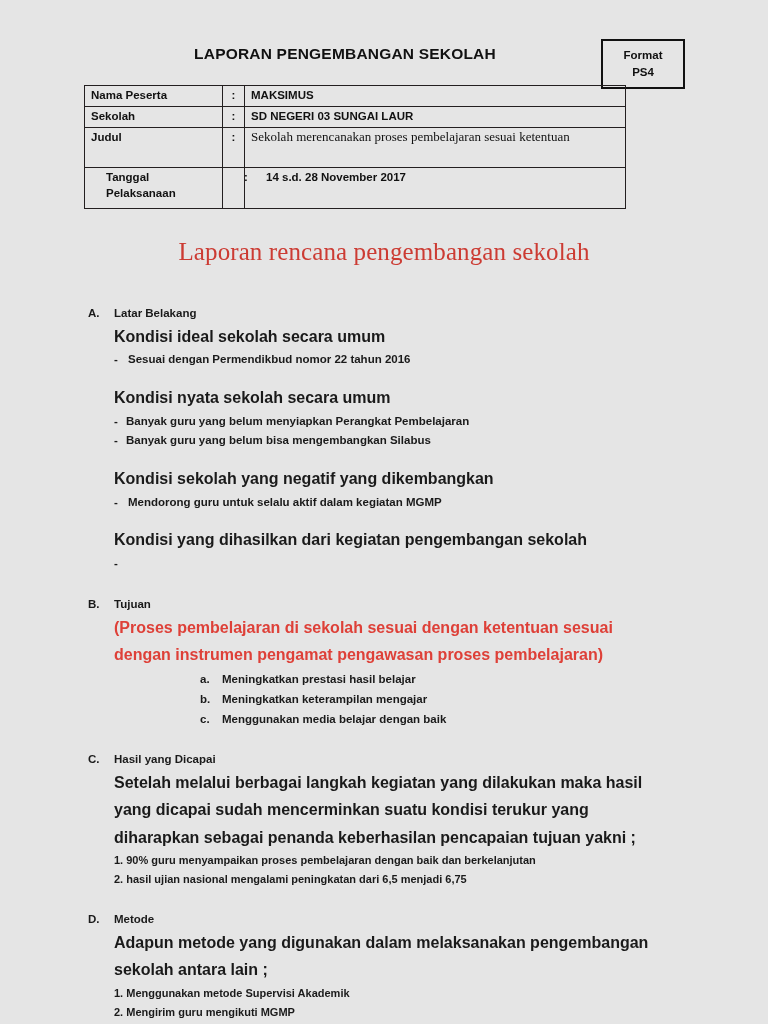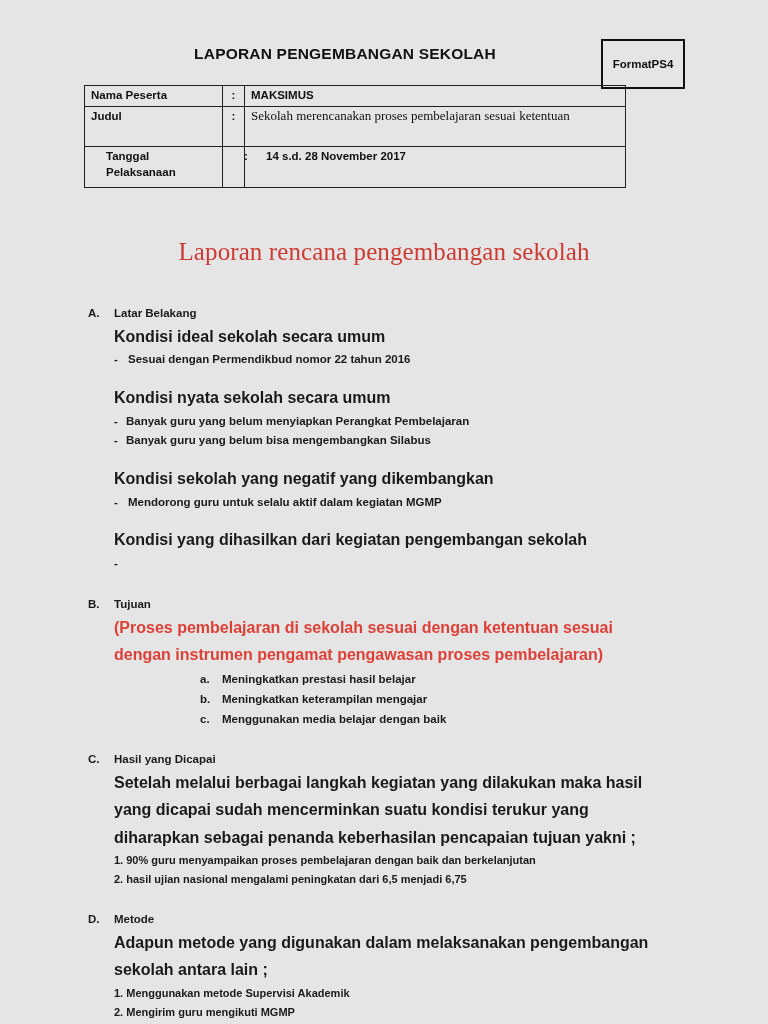--- a/index.html
+++ b/index.html
@@ -35,20 +35,21 @@
   }
   .format-box {
     position: absolute;
     left: 601px;
     top: 39px;
     width: 84px;
     height: 50px;
     border: 2px solid #111111;
     box-sizing: border-box;
     display: flex;
+    flex-direction: column;
     align-items: center;
     justify-content: center;
     font-size: 11.5px;
     font-weight: bold;
     line-height: 1.45;
     color: #111111;
   }
 
   
   .id-table {
@@ -158,20 +159,25 @@
     <span>Format</span>
     <span>PS4</span>
   </div>
 
   <table class="id-table">
     <tbody>
       <tr class="r-nama">
         <td class="lbl">Nama Peserta</td>
         <td class="sep">:</td>
         <td class="val">MAKSIMUS</td>
+      </tr>
+      <tr class="r-sekolah">
+        <td class="lbl">Sekolah</td>
+        <td class="sep">:</td>
+        <td class="val">SD NEGERI 03 SUNGAI LAUR</td>
       </tr>
       <tr class="r-judul">
         <td class="lbl">Judul</td>
         <td class="sep">:</td>
         <td class="val serif">Sekolah merencanakan proses pembelajaran sesuai ketentuan</td>
       </tr>
       <tr class="r-tanggal">
         <td class="lbl">Tanggal Pelaksanaan</td>
         <td class="sep">:</td>
         <td class="val">14  s.d. 28 November 2017</td>

